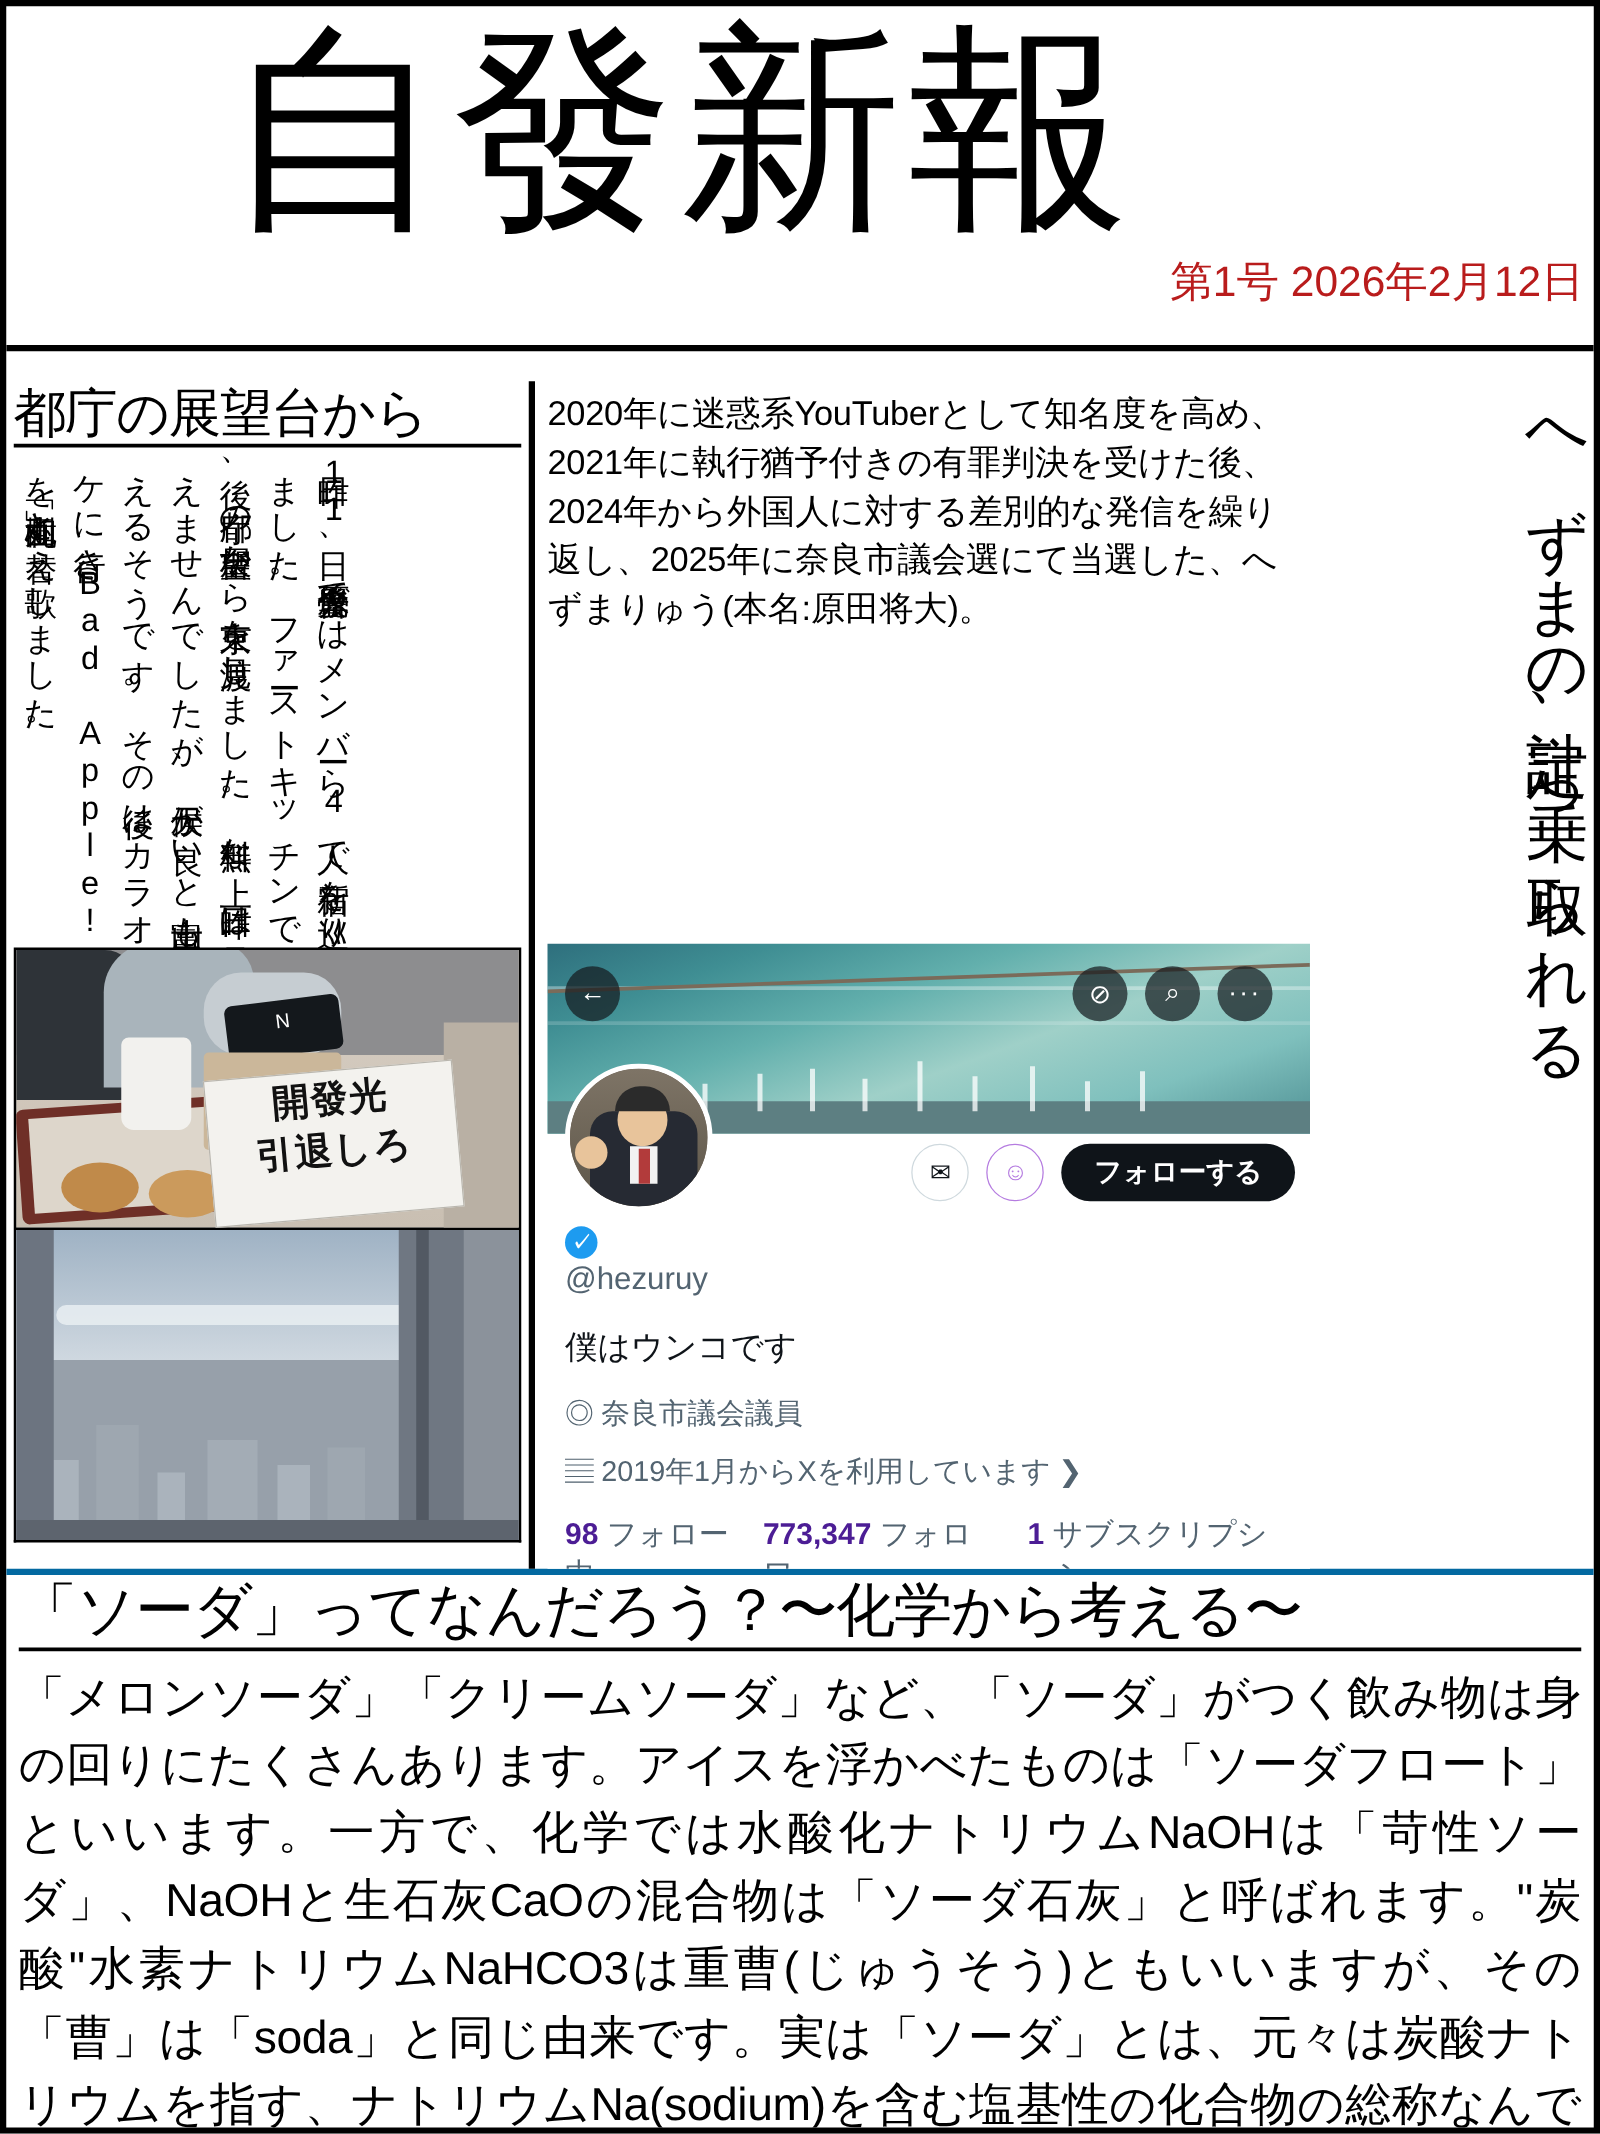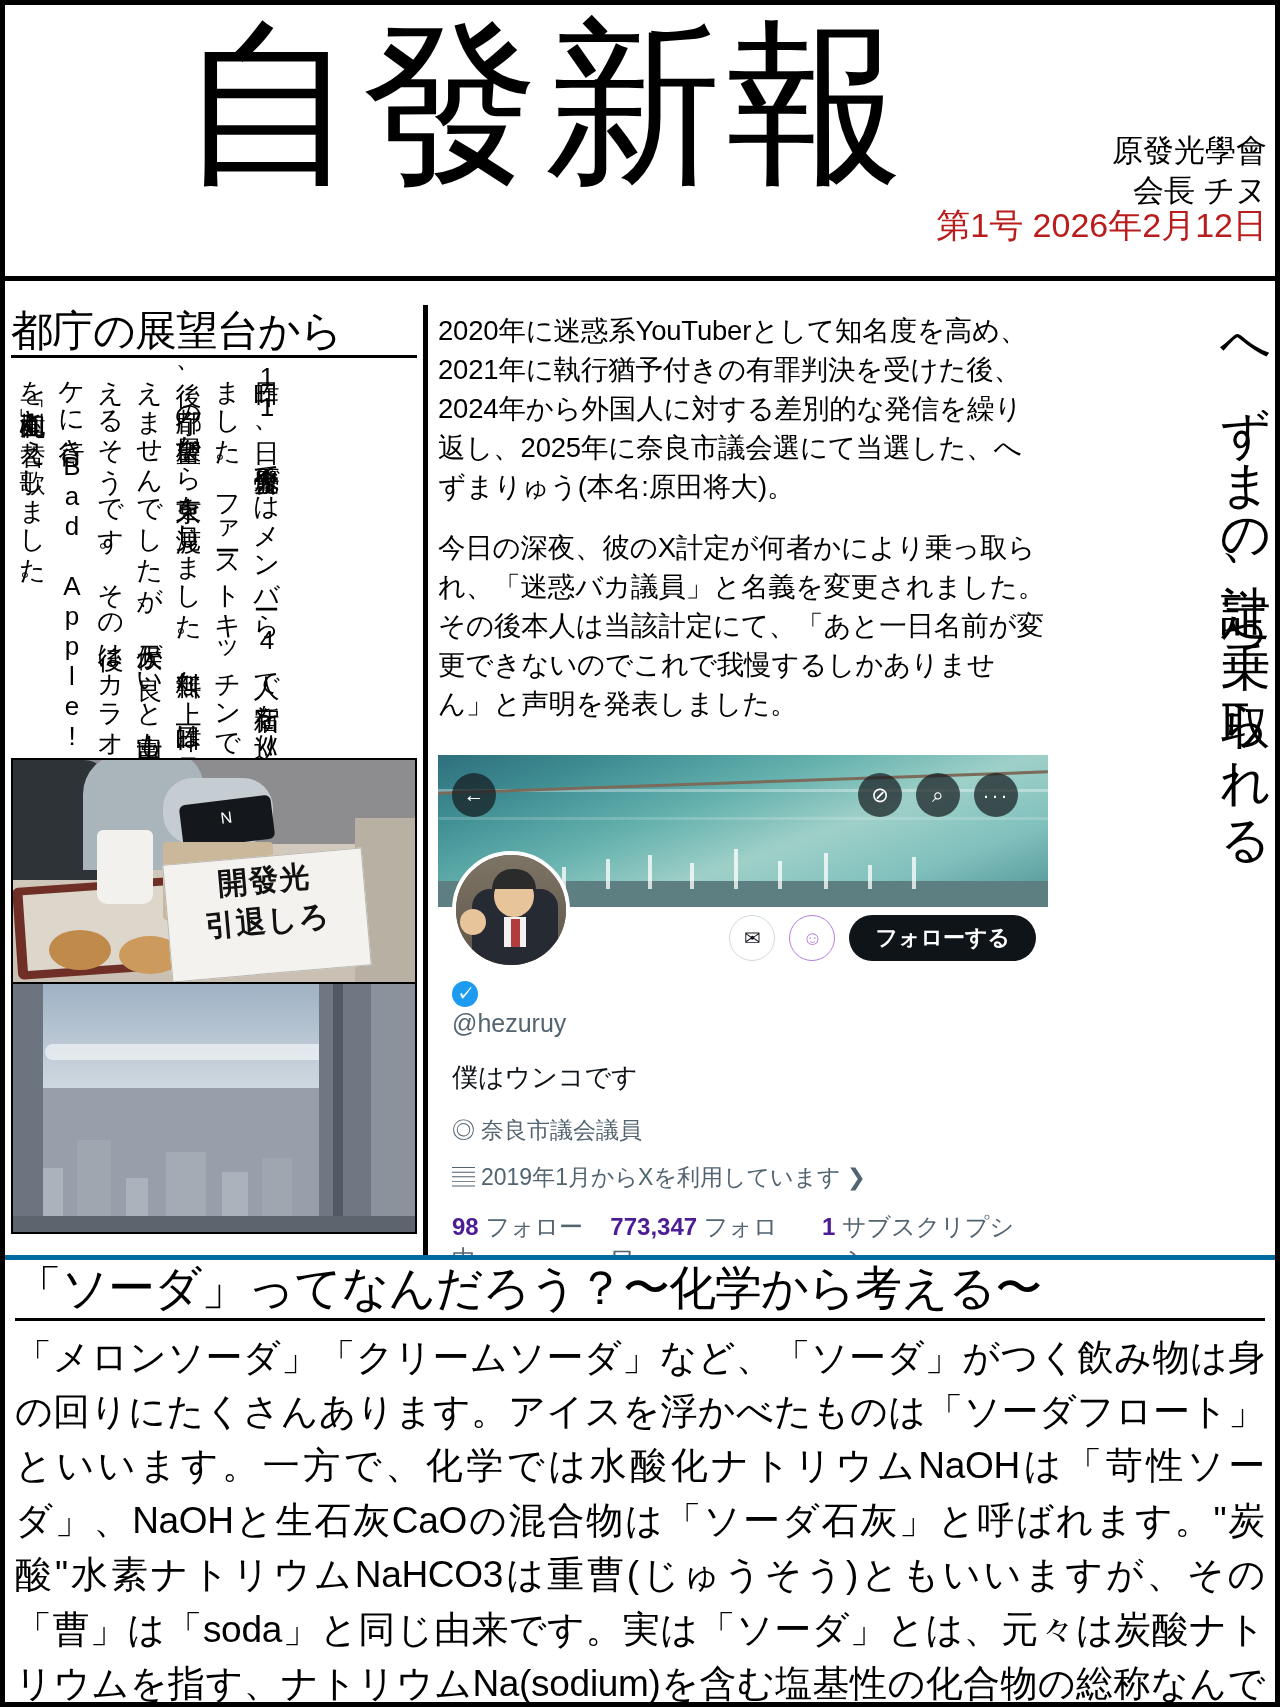--- a/index.html
+++ b/index.html
@@ -257,24 +257,20 @@
   }
   #page { border: 5px solid #000; }
 </style>
 </head>
 <body>
 
 <div id="page">
 
   <div class="masthead">
     <div class="masthead-title">自發新報</div>
-    <div class="masthead-org">
-      <div>原發光學會</div>
-      <div>会長 チヌ</div>
-    </div>
     <div class="masthead-issue">第1号 2026年2月12日</div>
   </div>
 
   <div class="middle">
 
     <div class="col-left">
       <div class="left-head">都庁の展望台から</div>
       <div class="vtext">昨日11日、原發光學會ではメンバーら4人で新宿を巡りました。ファーストキッチンで食事後、都庁の展望台から東京を見渡しました。無料な上、昨日は見えませんでしたが、天候が良いと富士山も見えるそうです。その後はカラオケに行き『Bad Apple!』を「丸山和樹」と替え歌しました。</div>
 
       <div class="photos">
@@ -311,21 +307,20 @@
           <div class="frame-l"></div>
           <div class="frame-r"></div>
           <div class="sill"></div>
         </div>
       </div>
     </div>
 
     <div class="col-right">
       <div class="art-body">
         <p>2020年に迷惑系YouTuberとして知名度を高め、2021年に執行猶予付きの有罪判決を受けた後、2024年から外国人に対する差別的な発信を繰り返し、2025年に奈良市議会選にて当選した、へずまりゅう(本名:原田将大)。</p>
-        <p>今日の深夜、彼のX計定が何者かにより乗っ取られ、「迷惑バカ議員」と名義を変更されました。その後本人は当該計定にて、「あと一日名前が変更できないのでこれで我慢するしかありません」と声明を発表しました。</p>
       </div>
 
       <div class="vtitle">へずまの計定、乗っ取られる</div>
 
       <div class="xcard">
         <div class="xbanner">
           <div class="streak" style="top:34px;"></div>
           <div class="streak" style="top:62px;opacity:.5;"></div>
           <div class="wire"></div>
           <div class="rock"></div>

